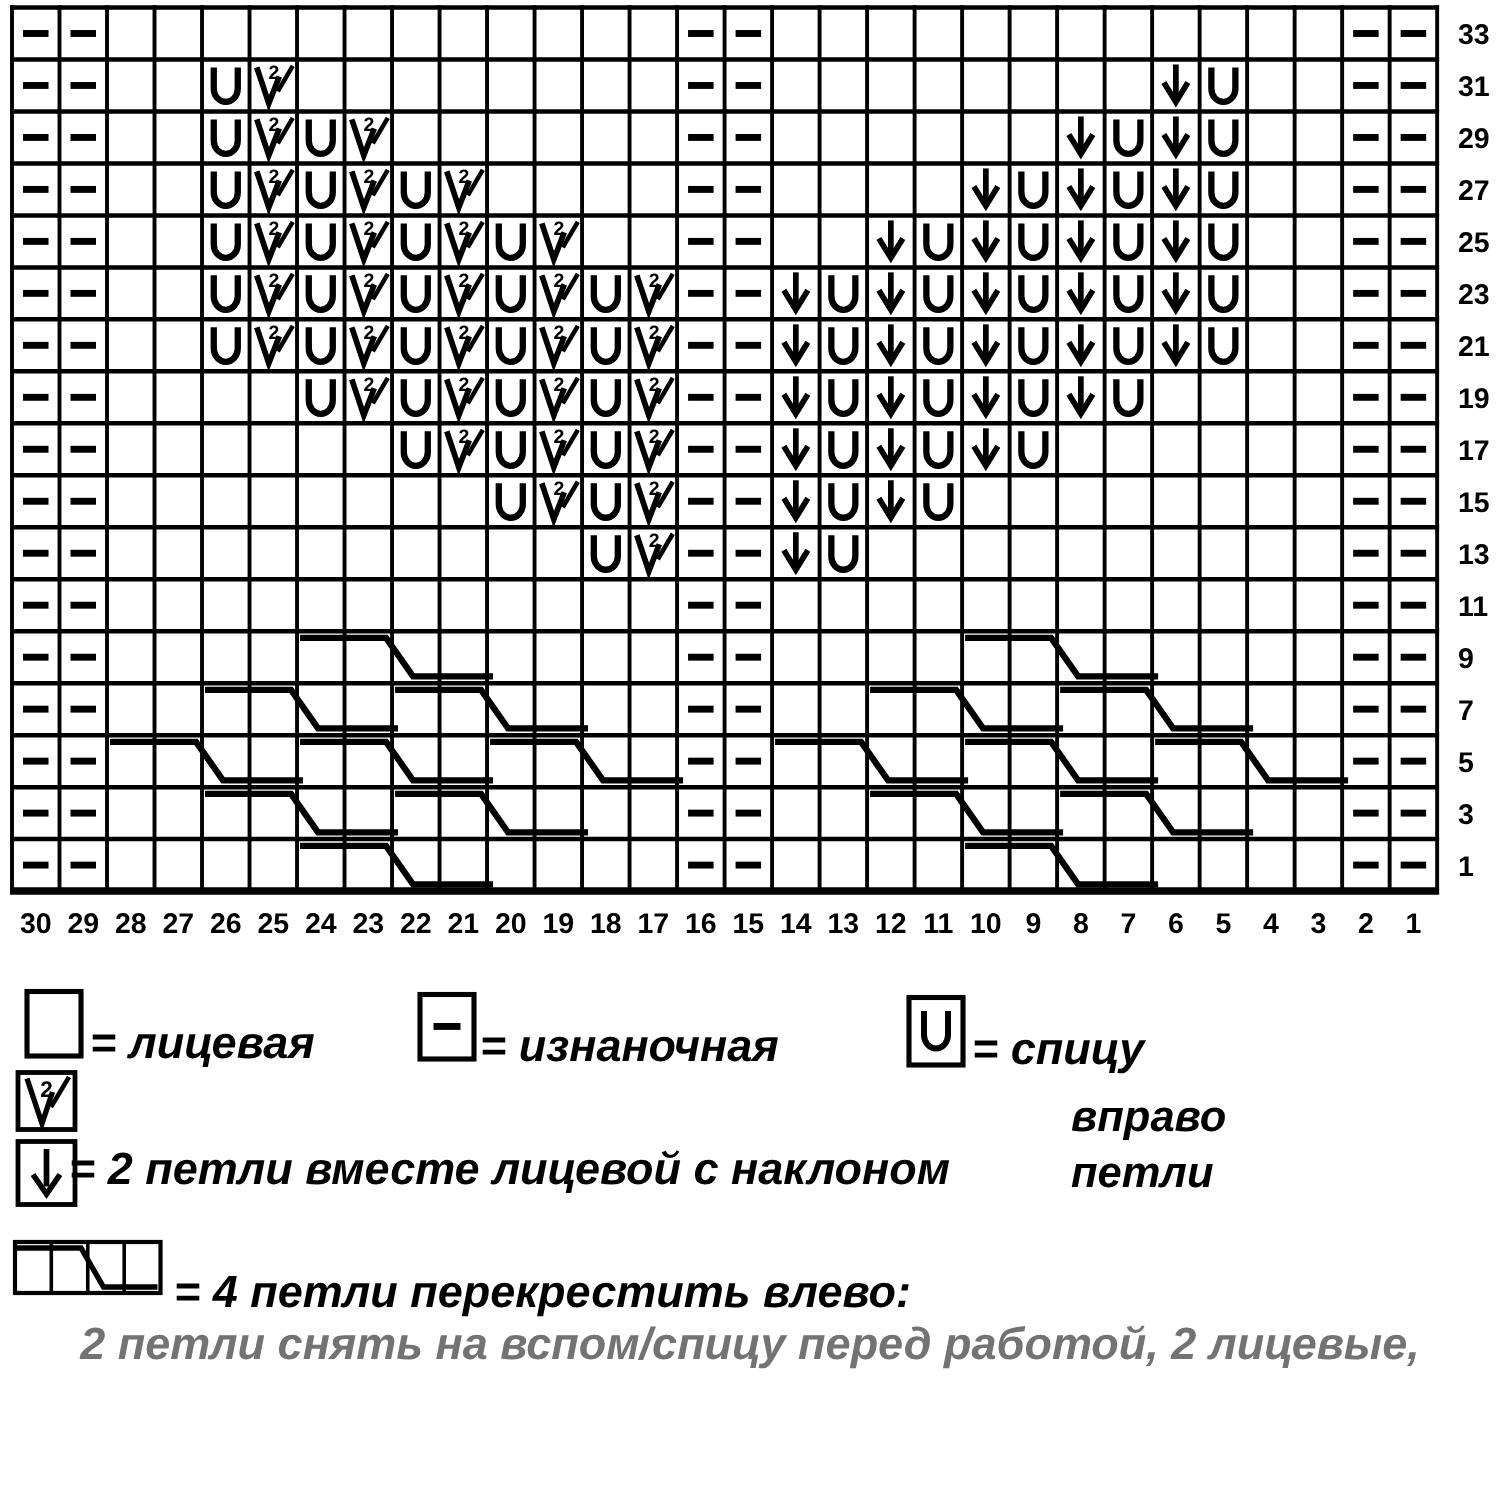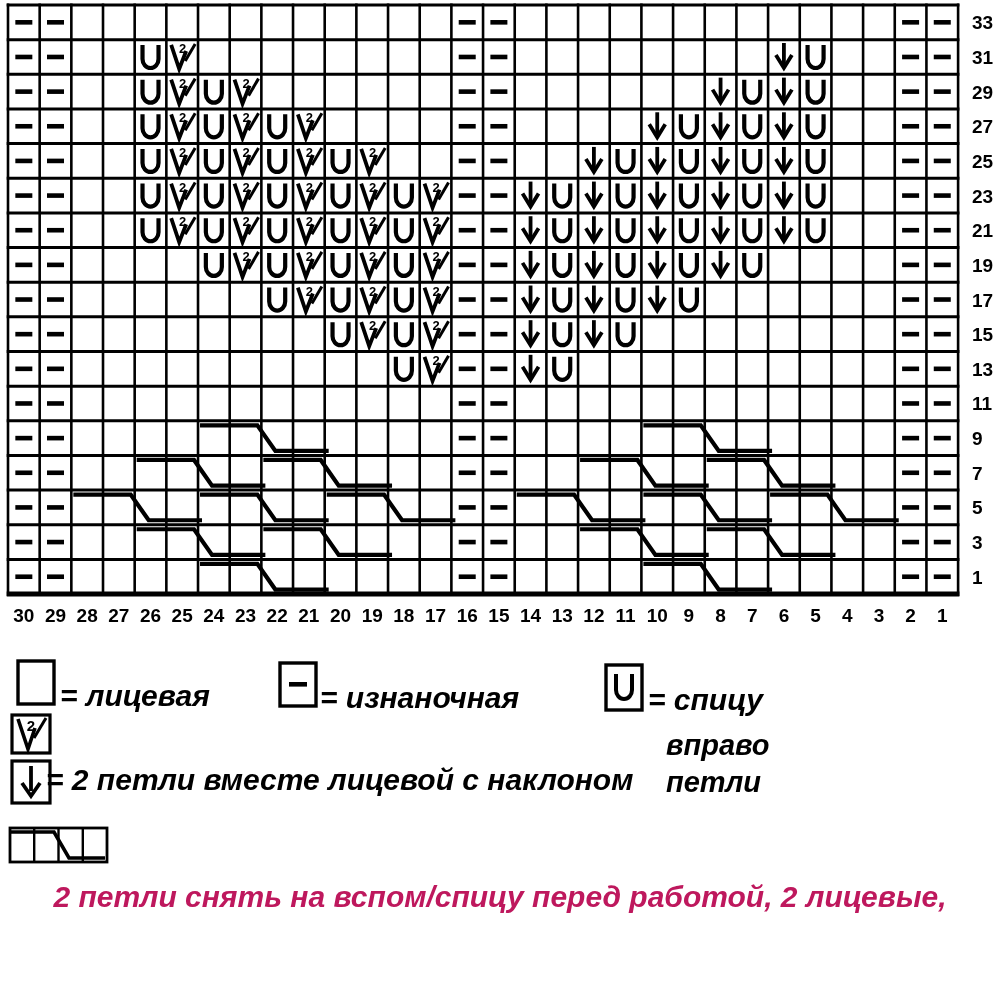--- a/index.html
+++ b/index.html
@@ -1,23 +1,23 @@
 <!DOCTYPE html>
 <html><head>
 <meta charset="utf-8">
 <style>
   html,body{margin:0;padding:0;background:#ffffff;}
   #page{position:relative;width:1000px;height:1000px;background:#ffffff;overflow:hidden;
         font-family:"Liberation Sans",sans-serif;}
   svg text{font-family:"Liberation Sans",sans-serif;fill:#000;}
   .abs{position:absolute;}
   .leg{font:italic 700 30px "Liberation Sans",sans-serif;color:#000;white-space:nowrap;margin-top:15px;}
-  .leg-sm{font:italic 700 29px "Liberation Sans",sans-serif;color:#000;white-space:nowrap;}
+  .leg-sm{font:italic 700 29px "Liberation Sans",sans-serif;color:#000;white-space:nowrap;margin-left:48px;}
   .note{position:absolute;left:0;width:1000px;text-align:center;
-        font:italic 700 30px "Liberation Sans",sans-serif;color:#be185d;white-space:nowrap;}
+        font:italic 700 30px "Liberation Sans",sans-serif;color:#737373;white-space:nowrap;}
 </style>
 </head>
 <body>
 
 <div id="page">
 
   <svg id="chart-svg" class="abs" style="left:0;top:0" width="1000" height="640">
       <g stroke="#000">
         <line x1="8" y1="3.5" x2="8" y2="596.05" stroke-width="2.6"></line>
         <line x1="39.67" y1="3.5" x2="39.67" y2="596.05" stroke-width="2.6"></line>
@@ -648,16 +648,17 @@
 
   <span class="abs" style="left:8px;top:824px">
     <svg width="104" height="44">
       <rect x="2" y="4" width="97" height="34" fill="none" stroke="#000" stroke-width="2.8"></rect>
       <line x1="26.2" y1="4" x2="26.2" y2="38" stroke="#000" stroke-width="2.4"></line>
       <line x1="50.5" y1="4" x2="50.5" y2="38" stroke="#000" stroke-width="2.4"></line>
       <line x1="74.8" y1="4" x2="74.8" y2="38" stroke="#000" stroke-width="2.4"></line>
       <path d="M 3 8 L 46 8 L 61 34 L 97 34" fill="none" stroke="#000" stroke-width="3.6"></path>
     </svg>
   </span>
+  <div class="abs leg" style="left:116px;top:830px">= 4 петли перекрестить влево:</div>
 
   <div class="note" style="top:880px">2 петли снять на вспом/спицу перед работой, 2 лицевые,</div>
 
 </div>
 
 </body></html>

